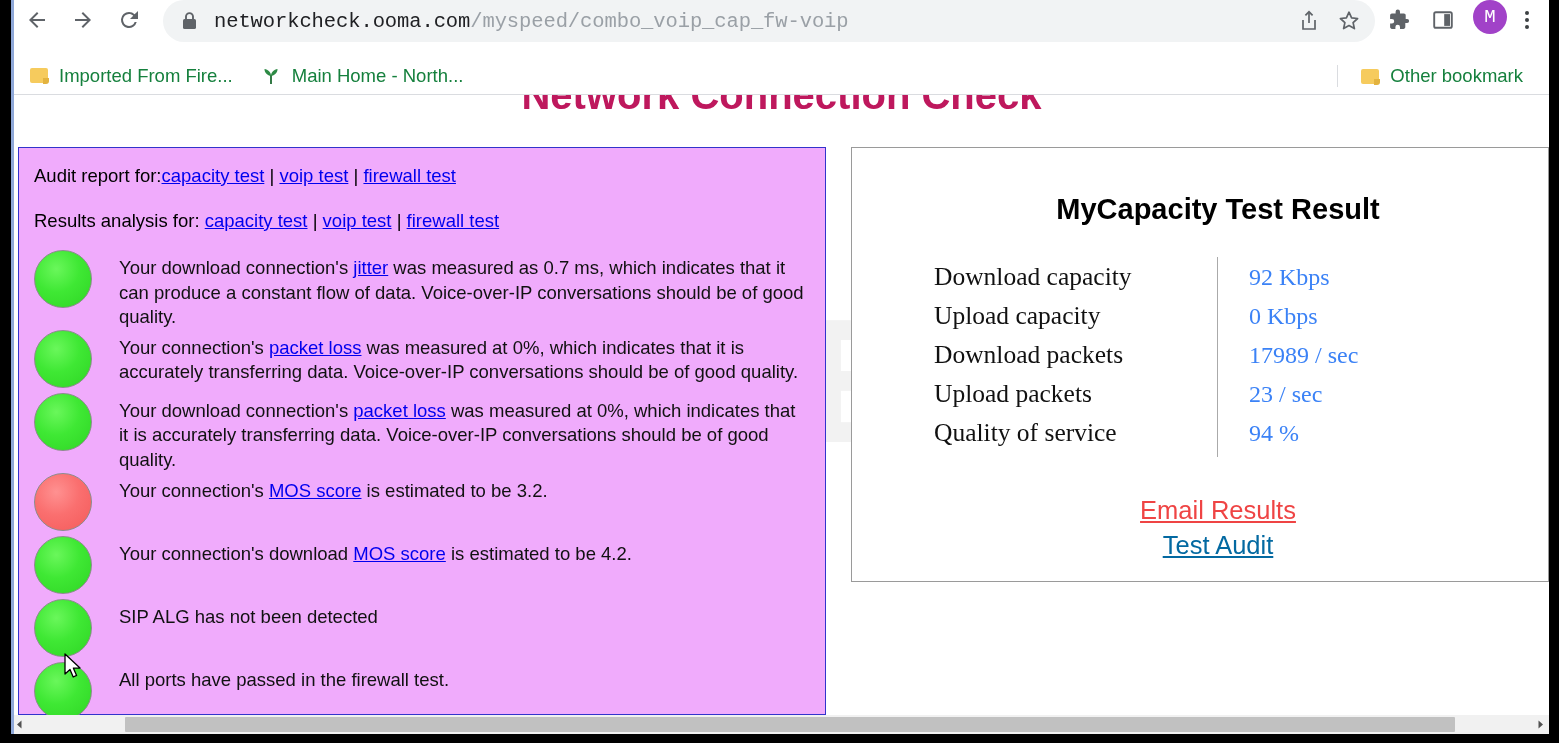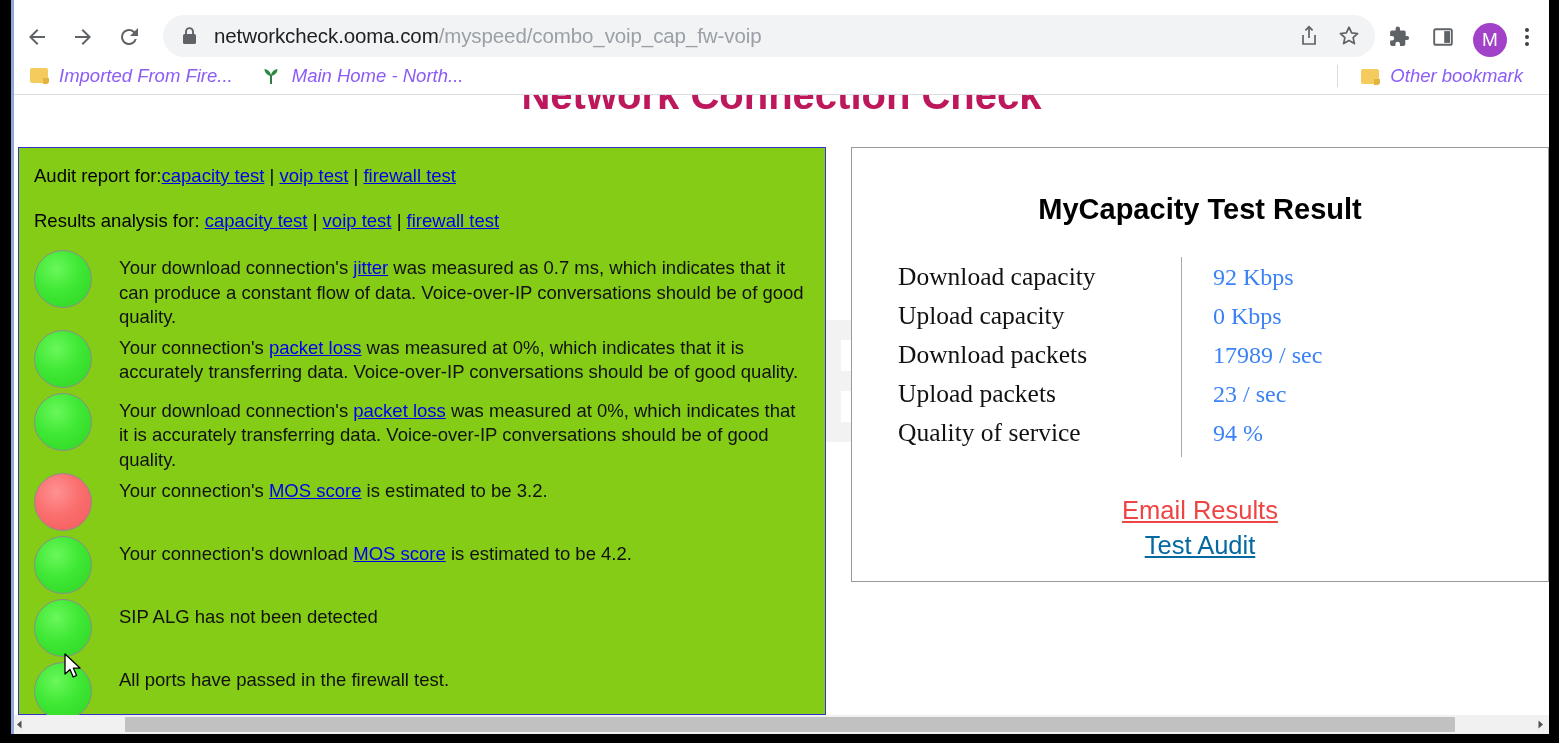--- a/index.html
+++ b/index.html
@@ -25,21 +25,21 @@
   .page-edge-line { position:absolute; left:11px; top:0; width:3px; height:734px; background:#8fa8d8; z-index:55;}
 
   
   #chrome {
     position:absolute; left:11px; top:0; width:1538px; height:95px;
     background:#ffffff;
     z-index:20;
   }
   #toolbar {
     position:absolute; left:0; top:0; width:1538px; height:57px;
-    display:flex; align-items:flex-end;
+    display:flex; align-items:flex-start;font-family:Liberation Mono, monospace;
   }
   .nav-btn {
     width:40px; height:40px; margin-left:6px;
     display:flex; align-items:center; justify-content:center;
     border-radius:50%; cursor:pointer;
   }
   .nav-btn svg { display:block; }
 
   #omnibox {
     margin-left:14px;
@@ -74,21 +74,21 @@
   
   #bookmarks {
     position:absolute; left:0; top:57px; width:1538px; height:38px;
     display:flex; align-items:center;
     border-bottom:1px solid #dadce0;
     background:#fff;
   }
   .bm {
     display:flex; align-items:center; gap:11px;
     padding:4px 9px; margin-left:10px; border-radius:4px; cursor:pointer;
-    font-size:18.5px; color:#8b5cf6; white-space:nowrap;font-style:italic;
+    font-size:18.5px; color:#15803d; white-space:nowrap;
   }
   .bm-folder {
     width:18px;height:15px;background:#f6cb5d;border-radius:2px;position:relative;flex:0 0 auto;
   }
   .bm-folder::after{content:"";position:absolute;right:-1px;bottom:-1px;width:6px;height:6px;background:#e3b33f;border-radius:0 0 3px 0;}
   .bm-sprout { width:20px;height:18px;flex:0 0 auto;}
   #bm-right {
     position:absolute; right:17px; top:0; height:38px; display:flex; align-items:center;
   }
   .bm-sep { width:1px; height:22px; background:#dadce0; margin-right:4px;}
@@ -113,21 +113,21 @@
   #page-title {
     position:absolute; left:0; top:-22px; width:1535px;
     text-align:center;
     font-size:40px; font-weight:bold; color:#be185d;
     z-index:3;
   }
 
   
   #left-panel {
     position:absolute; left:4px; top:52px; width:808px; height:568px;
-    background:#84cc16;
+    background:#f0abfc;
     border:1px solid #3333cc;
     z-index:3;
   }
   .audit-line {
     font-size:18.5px; color:#000; margin-left:15px;
   }
   #audit-row  { margin-top:17px; }
   #analysis-row { margin-top:23px; }
   .audit-line a, .results-text a {
     color:#0000ee; text-decoration:underline; cursor:pointer;
@@ -157,20 +157,21 @@
     font-size:18.5px; line-height:1.33; color:#111;
     max-width:690px;
   }
 
   
   #right-panel {
     position:absolute; left:837px; top:52px; width:698px; height:435px;
     background:#ffffff;
     border:1px solid #9a9a9a;
     z-index:3;
+    padding-left:36px;
   }
   #cap-title {
     text-align:center; font-size:29px; font-weight:bold; color:#000;
     margin-top:45px;
   }
   #cap-table {
     margin-top:36px; margin-left:46px;
     position:relative;
     font-family:Liberation Serif, serif;
   }

